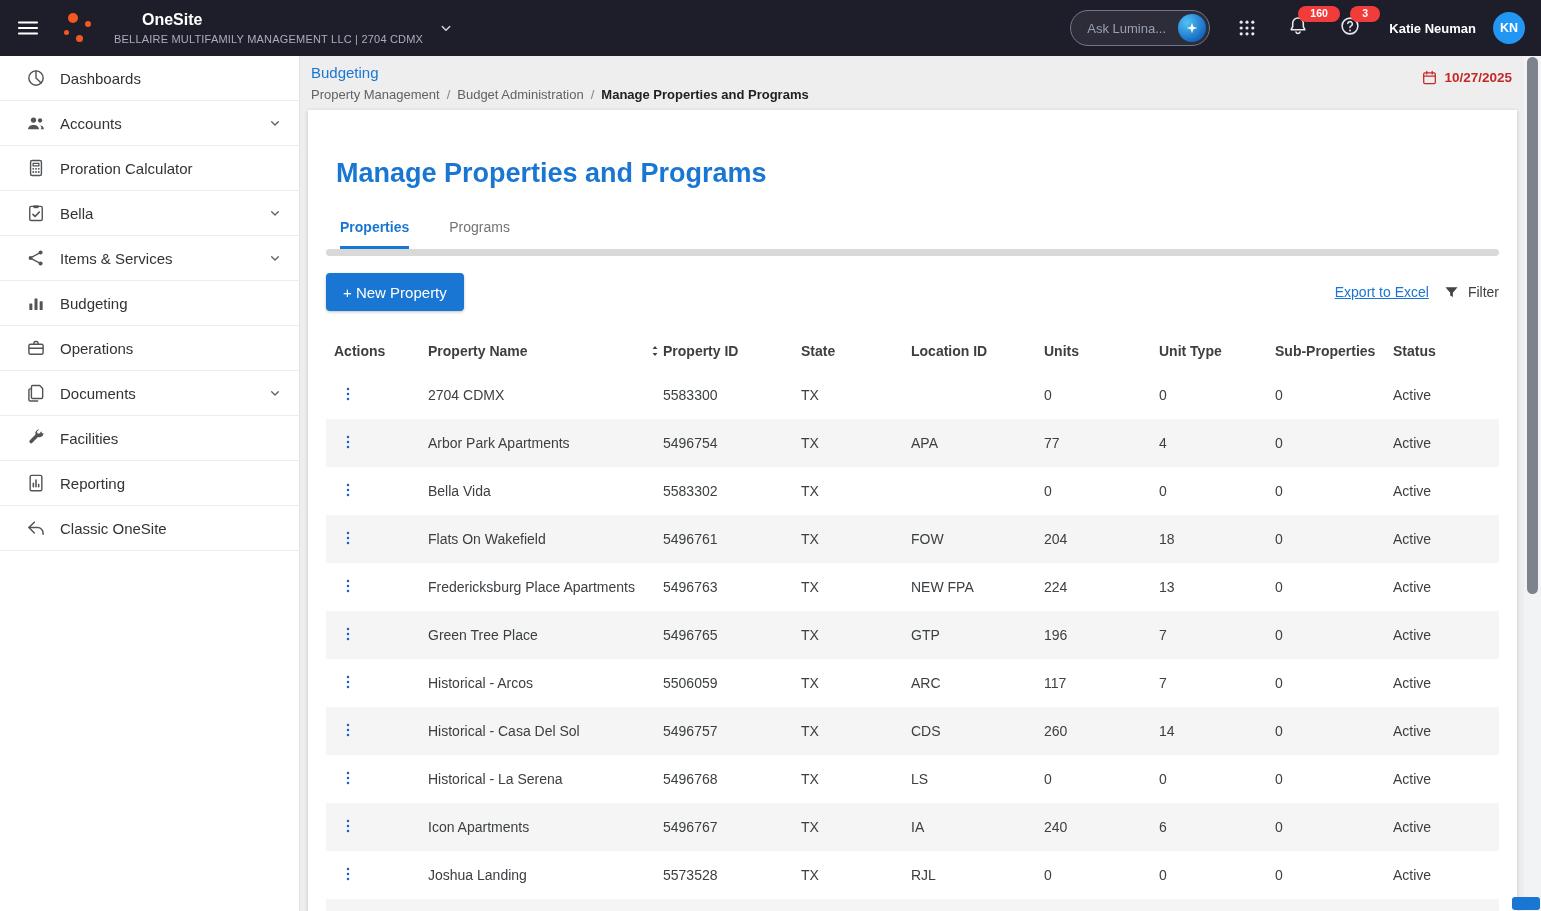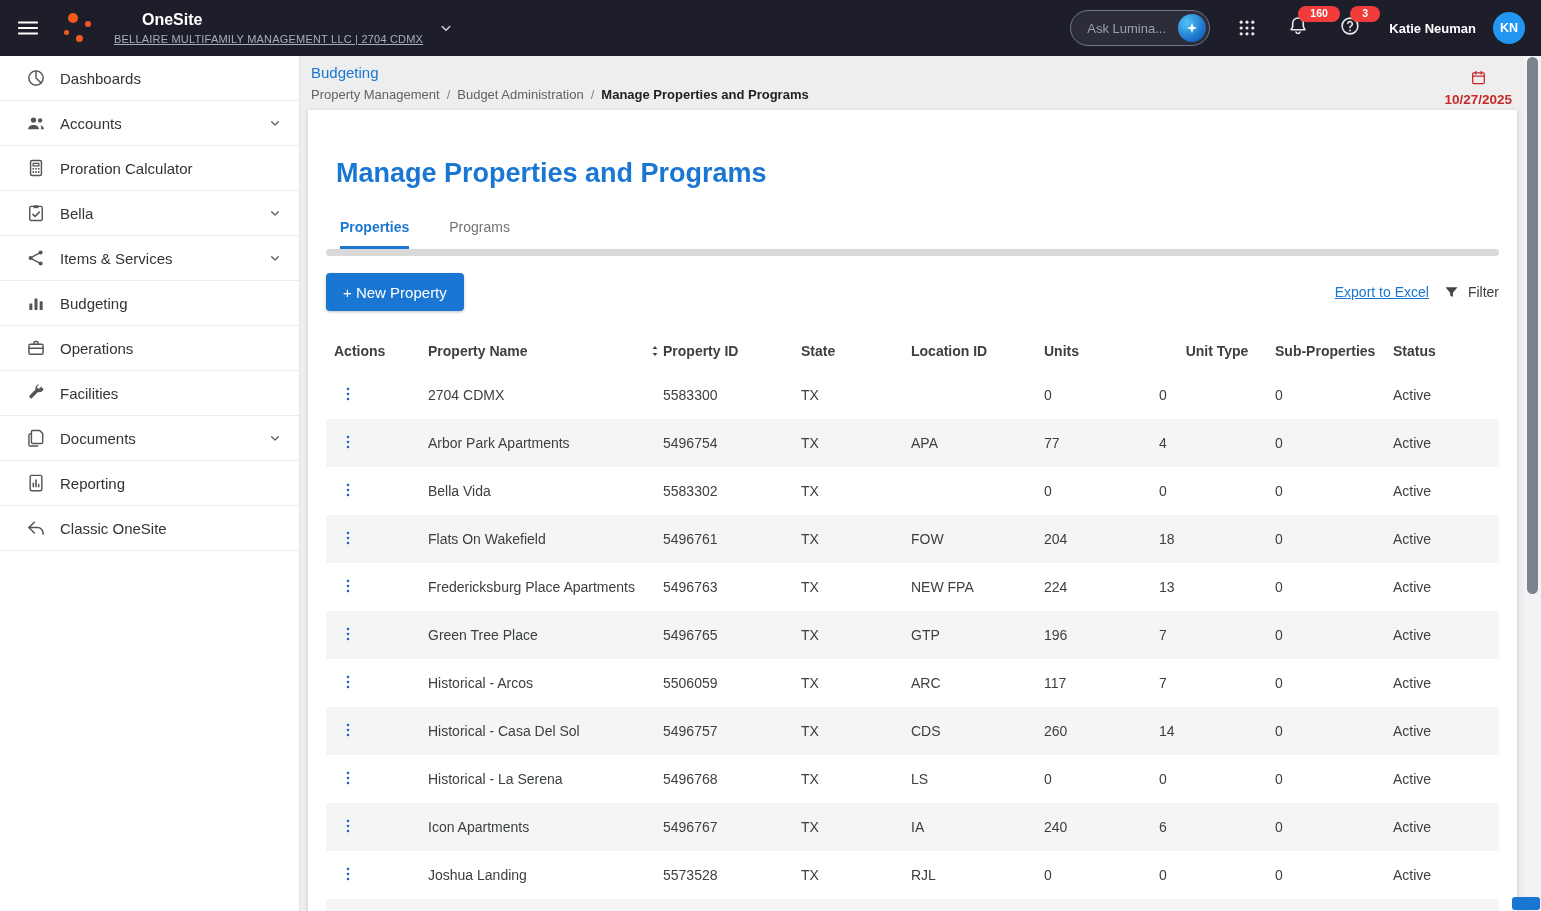--- a/index.html
+++ b/index.html
@@ -14,21 +14,21 @@
             display:flex; align-items:center; z-index:30; }
   .hamburger { width:24px; height:24px; margin-left:16px; color:#fff; cursor:pointer; }
   .logo { position:relative; width:38px; height:40px; margin-left:19px; }
   .logo i { position:absolute; background:#f4581f; border-radius:50%; }
   .logo .d1 { width:10px; height:10px; left:9px; top:5px; }
   .logo .d2 { width:6px;  height:6px;  left:26px; top:13px; }
   .logo .d3 { width:5px;  height:5px;  left:5px;  top:22px; }
   .logo .d4 { width:7px;  height:7px;  left:17px; top:27px; }
   .brand { margin-left:17px; display:flex; flex-direction:column; }
   .brand-name { color:#fff; font-size:16px; font-weight:bold;margin-left:28px; }
-  .brand-sub  { color:#a9adbb; font-size:11px; margin-top:4px; letter-spacing:.2px;text-decoration:underline; }
+  .brand-sub  { color:#a9adbb; font-size:11px; margin-top:4px; letter-spacing:.2px; }
   .brand-chev { width:18px; height:18px; color:#cfd2da; margin-left:14px; cursor:pointer; }
   .top-right { margin-left:auto; display:flex; align-items:center; margin-right:16px; }
   .ask { position:relative; width:140px; height:36px; }
   .ask input { width:100%; height:100%; border-radius:18px; background:rgba(255,255,255,.07);
                border:1px solid #6f7790; color:#cfd3dd; padding:0 38px 0 16px; font-size:13px;
                outline:none; font-family:inherit; }
   .ask input::placeholder { color:#99a0b2; }
   .lumina { position:absolute; right:4px; top:4px; width:28px; height:28px; border-radius:50%;
             background:radial-gradient(circle at 32% 30%, #4fc3f7, #1565c0 75%);
             display:flex; align-items:center; justify-content:center; cursor:pointer; }
@@ -55,21 +55,21 @@
 
   
   .main { position:absolute; left:300px; top:56px; right:17px; bottom:0; background:#eeeeee; overflow:hidden; }
   .crumbs { position:relative; padding:8px 0 0 11px; }
   .crumb-section { font-size:15px; color:var(--accent); cursor:pointer; display:inline-block; }
   .crumb-path { margin-top:5px; font-size:13px; color:#5f6368; }
   .crumb-path .sep { margin:0 7px; color:#80868b; }
   .crumb-link { cursor:pointer; }
   .crumb-current { color:#202124; font-weight:bold; }
   .date-box { position:absolute; top:13px; right:12px; display:flex; align-items:center; gap:6px;
-              color:var(--date-red); font-size:13.5px; font-weight:bold;flex-direction:column; }
+              color:var(--date-red); font-size:13.5px; font-weight:bold; }
   .date-box .icon { width:17px; height:17px; }
 
   .card { position:absolute; left:8px; top:54px; width:1209px; height:1300px; background:#fff;
           box-shadow:0 1px 4px rgba(0,0,0,.18); padding:0 18px; }
   .page-title { margin:48px 0 0 10px; font-size:27px; font-weight:bold; color:var(--accent); }
   .tabs { display:flex; margin-top:30px; padding-left:14px; }
   .tab { font-size:14px; padding-bottom:11px; cursor:pointer; }
   .tab.active { color:var(--accent); font-weight:bold; border-bottom:3px solid var(--accent); }
   .tab.inactive { color:#737373; margin-left:40px; }
   .track { height:7px; background:#d9d9d9; border-radius:4px; }
@@ -84,21 +84,21 @@
 
   .table { margin-top:20px; }
   .thead { display:flex; align-items:center; height:40px; }
   .th { font-size:14px; font-weight:bold; color:#3c4043; display:flex; align-items:center; }
   .th .sort { width:16px; height:16px; margin-left:6px; color:#3c4043; cursor:pointer; }
   .tr { display:flex; align-items:center; height:48px; }
   .tr.alt { background:#f5f5f5; }
   .td { font-size:14px; color:#3c4043; white-space:nowrap; overflow:hidden; }
   .col0 { width:102px; padding-left:8px; }
   .col1 { width:235px;justify-content:space-between; } .col2 { width:138px; } .col3 { width:110px; }
-  .col4 { width:133px; } .col5 { width:115px; } .col6 { width:116px;justify-content:center; }
+  .col4 { width:133px; } .col5 { width:115px; } .col6 { width:116px; }
   .col7 { width:118px; } .col8 { flex:1; }
   .kebab { width:18px; height:18px; margin-left:5px; color:#1565c0; cursor:pointer; }
 
   
   .vscroll { position:absolute; top:56px; right:0; width:17px; bottom:0; background:#f1f3f4; z-index:25; }
   .vthumb { position:absolute; top:1px; left:3px; width:11px; height:537px; background:#7d838c; border-radius:6px; cursor:pointer; }
   .scroll-corner { position:absolute; right:1px; bottom:1px; width:28px; height:13px;
                    background:var(--accent); border-radius:3px; z-index:40; cursor:pointer; }
 </style>
 </head>
@@ -256,39 +256,39 @@
         <span class="icon mi">
           <svg viewBox="0 0 24 24">
             <rect x="3.5" y="7.5" width="17" height="12" rx="1.8" stroke="currentColor" fill="none" stroke-linecap="round" stroke-linejoin="round" stroke-width="1.7"></rect>
             <path d="M9.5 7.5V6a1.8 1.8 0 0 1 1.8-1.8h1.4A1.8 1.8 0 0 1 14.5 6v1.5M3.5 12.2h17" stroke="currentColor" fill="none" stroke-linecap="round" stroke-linejoin="round" stroke-width="1.7"></path>
           </svg>
         </span>
         <span class="side-label">Operations</span>
       </div>
       <div class="side-item">
         <span class="icon mi">
+          <svg viewBox="0 0 24 24">
+            <path d="M8 3h8.5L20 6.5V17a1.5 1.5 0 0 1-1.5 1.5H8A1.5 1.5 0 0 1 6.5 17V4.5A1.5 1.5 0 0 1 8 3z" stroke="currentColor" fill="none" stroke-linecap="round" stroke-linejoin="round" stroke-width="1.7"></path>
+            <path d="M6.5 7H5a1.5 1.5 0 0 0-1.5 1.5V20A1.5 1.5 0 0 0 5 21.5h9" stroke="currentColor" fill="none" stroke-linecap="round" stroke-linejoin="round" stroke-width="1.7"></path>
+          </svg>
+        </span>
+        <span class="side-label">Documents</span>
+        <span class="icon chev">
+          <svg viewBox="0 0 24 24">
+            <path d="M7 10l5 5 5-5" stroke="currentColor" fill="none" stroke-linecap="round" stroke-linejoin="round" stroke-width="2"></path>
+          </svg>
+        </span>
+      </div>
+      <div class="side-item">
+        <span class="icon mi">
           <svg viewBox="0 0 24 24" fill="currentColor">
             <path d="M21 6.2a5 5 0 0 1-6.6 4.7l-6.8 6.8a2.1 2.1 0 1 1-3-3l6.8-6.8A5 5 0 0 1 16.1 1.4l-2.9 2.9.4 2.1 2.1.4 2.9-2.9c.26.72.4 1.5.4 2.3z"></path>
           </svg>
         </span>
         <span class="side-label">Facilities</span>
-      </div>
-      <div class="side-item">
-        <span class="icon mi">
-          <svg viewBox="0 0 24 24">
-            <path d="M8 3h8.5L20 6.5V17a1.5 1.5 0 0 1-1.5 1.5H8A1.5 1.5 0 0 1 6.5 17V4.5A1.5 1.5 0 0 1 8 3z" stroke="currentColor" fill="none" stroke-linecap="round" stroke-linejoin="round" stroke-width="1.7"></path>
-            <path d="M6.5 7H5a1.5 1.5 0 0 0-1.5 1.5V20A1.5 1.5 0 0 0 5 21.5h9" stroke="currentColor" fill="none" stroke-linecap="round" stroke-linejoin="round" stroke-width="1.7"></path>
-          </svg>
-        </span>
-        <span class="side-label">Documents</span>
-        <span class="icon chev">
-          <svg viewBox="0 0 24 24">
-            <path d="M7 10l5 5 5-5" stroke="currentColor" fill="none" stroke-linecap="round" stroke-linejoin="round" stroke-width="2"></path>
-          </svg>
-        </span>
       </div>
       <div class="side-item">
         <span class="icon mi">
           <svg viewBox="0 0 24 24">
             <rect x="5" y="2.8" width="14" height="18.4" rx="1.8" stroke="currentColor" fill="none" stroke-linecap="round" stroke-linejoin="round" stroke-width="1.7"></rect>
             <path d="M8.8 16.5v-4.2M12 16.5V8.3M15.2 16.5v-2.6" stroke="currentColor" fill="none" stroke-linecap="round" stroke-linejoin="round" stroke-width="1.9"></path>
           </svg>
         </span>
         <span class="side-label">Reporting</span>
       </div>

